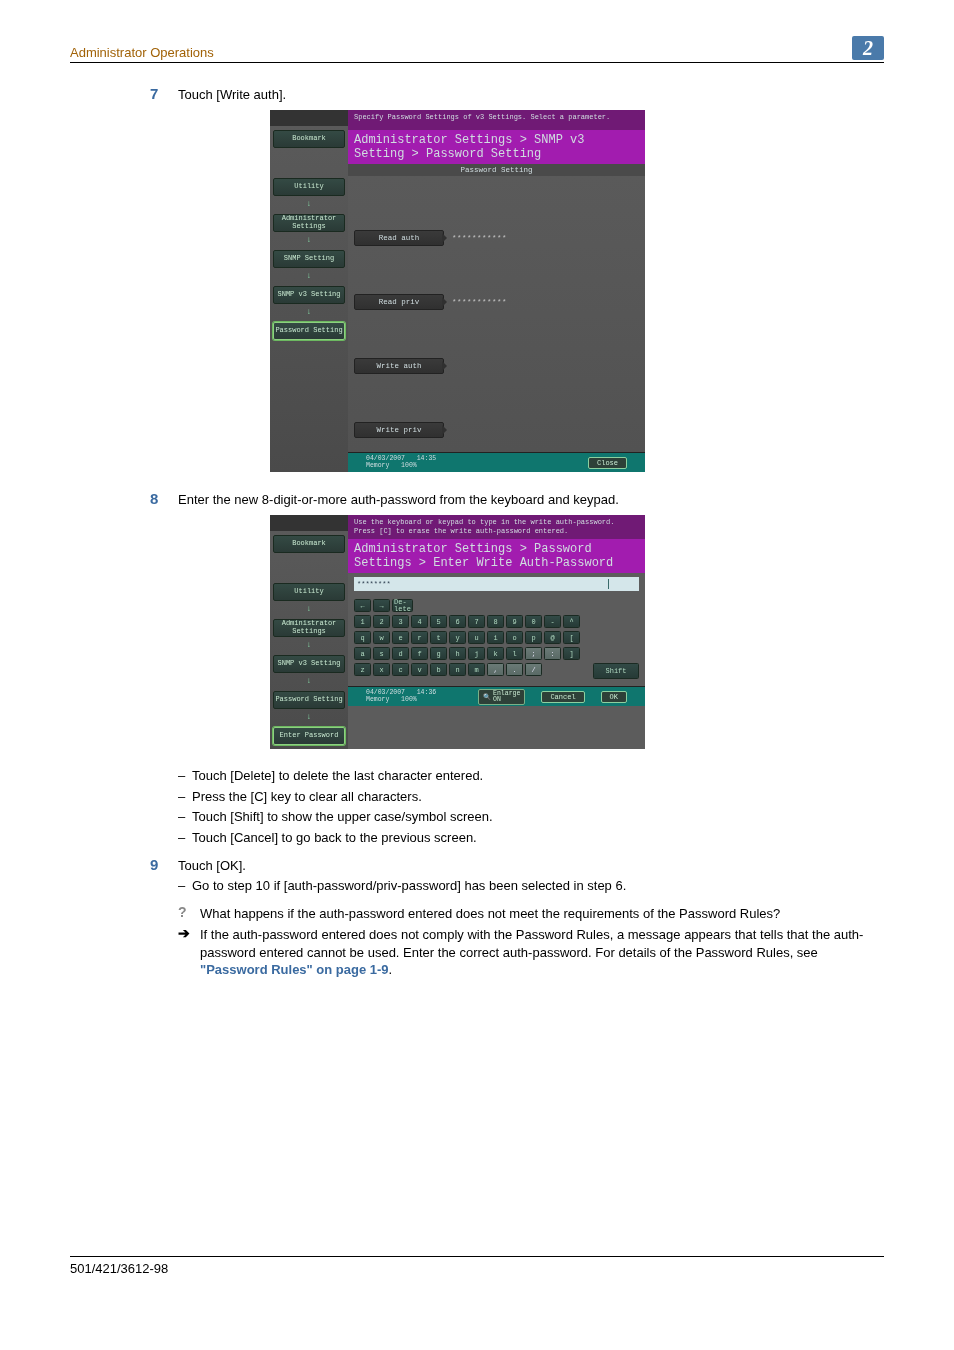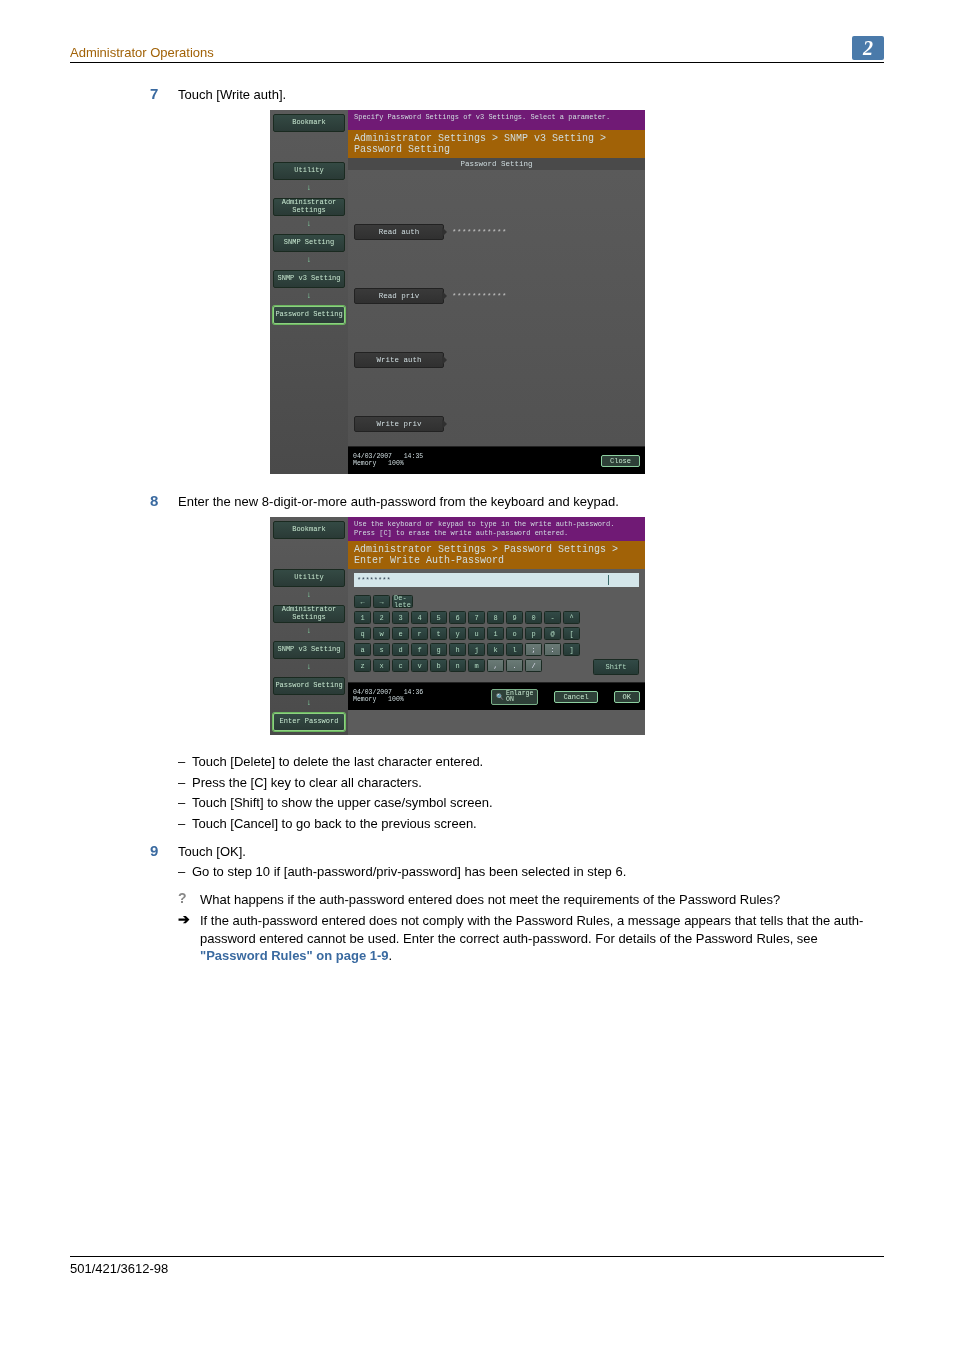--- a/index.html
+++ b/index.html
@@ -54,20 +54,21 @@
     font-family: "Courier New", monospace;
     font-size: 7.5px;
     color: #d0dde0;
   }
   .screen-side {
     width: 78px;
     background: linear-gradient(#5a5a5a,#4a4a4a);
     display: flex; flex-direction: column;
     padding: 4px 3px;
     gap: 4px;
+    margin-top: 16px;
   }
   .side-btn {
     background: linear-gradient(#344a44,#2a3a36);
     border: 1px solid #1a2a20;
     border-radius: 2px;
     height: 18px;
     display: flex; align-items: center; justify-content: center;
     color: #c8e8d0;
     font-size: 7px;
     text-align: center;
@@ -87,23 +88,23 @@
     display: flex; flex-direction: column;
   }
   .sm-top {
     background: #701a75;
     padding: 3px 6px;
     font-size: 7px;
     line-height: 1.3;
     min-height: 20px;
   }
   .sm-crumb {
-    background: #a16207;
+    background: #a21caf;
     padding: 3px 6px;
-    font-size: 10px;
+    font-size: 12px;
   }
   .sm-sub {
     background: #4a4a4a;
     text-align: center;
     padding: 2px;
     font-size: 7.5px;
   }
   .sm-body {
     flex: 1;
     background: linear-gradient(#5a5a5a,#525252);
@@ -129,24 +130,24 @@
     content:"";
     position:absolute; right:-4px; top:50%;
     width:0;height:0;
     border-top:5px solid transparent;
     border-bottom:5px solid transparent;
     border-left:5px solid #303030;
     transform: translateY(-50%);
   }
   .sm-mask { color:#c0c0c0; letter-spacing:0.5px; }
   .sm-foot {
-    height: 28px;
-    background: #000000;
+    height: 20px;
+    background: #0f766e;
     display: flex; justify-content: space-between; align-items: center;
-    padding: 0 5px;
+    padding: 0 18px;
     font-size: 6.5px;
     border-top: 1px solid #222;
   }
   .sm-foot-btn, .sm-foot-btn2 {
     border: 1px solid #8dd0a0;
     background: #2e4038;
     color:#c8e8d0;
     padding: 1px 8px;
     border-radius: 2px;
     font-size: 7px;

